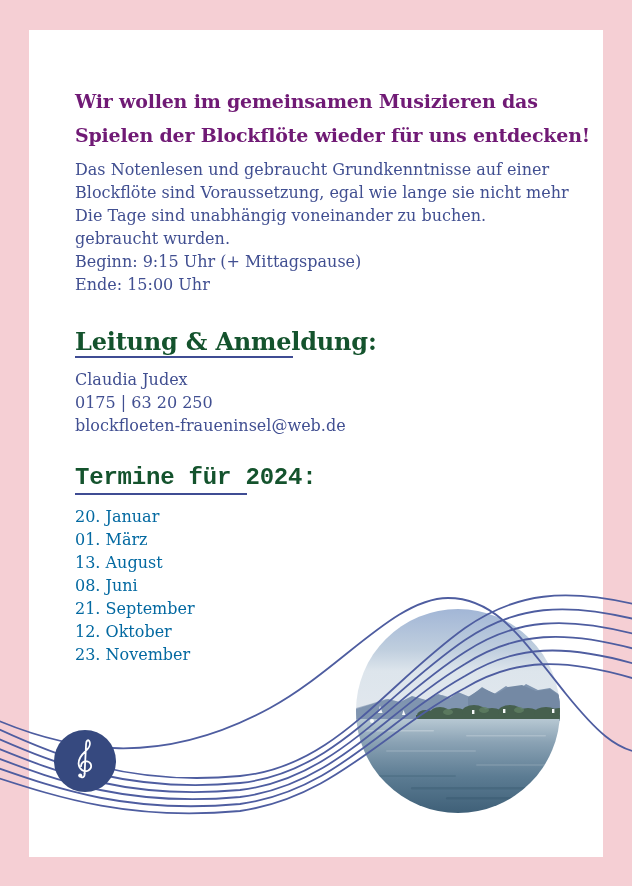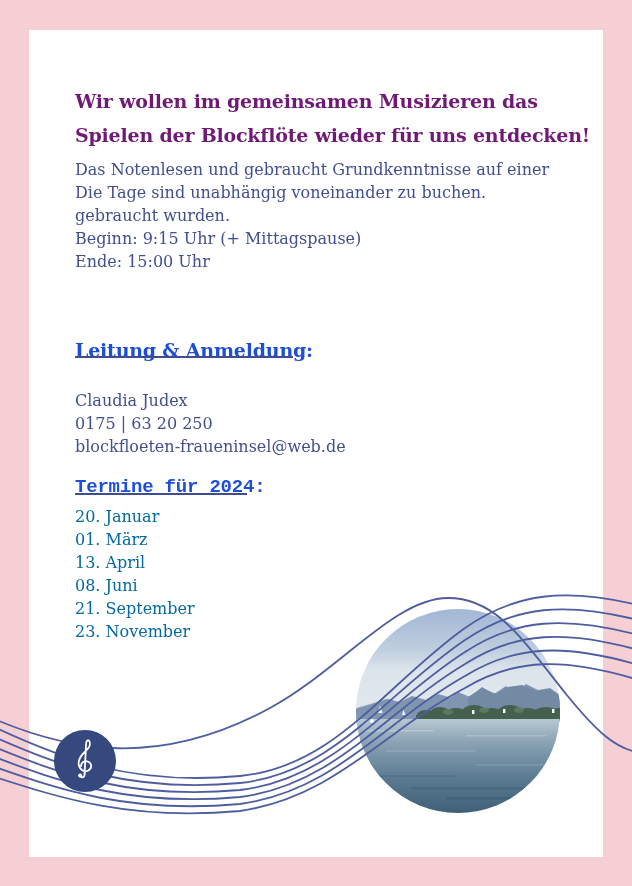--- a/index.html
+++ b/index.html
@@ -16,27 +16,26 @@
   .title{
     left:75px;top:84px;width:520px;
     font-size:19px;font-weight:700;line-height:34px;color:#701a75;
     letter-spacing:-0.2px;white-space:nowrap;
   }
   .intro{
     left:75px;top:158px;width:500px;
     font-size:16px;line-height:23px;color:#414f91;white-space:nowrap;
   }
   .sec-head{
-    font-size:19px;font-weight:700;color:#1d4ed8;white-space:nowrap;
+    font-size:24px;font-weight:700;color:#14532d;white-space:nowrap;
     letter-spacing:-0.2px;
-    margin-top:12px;
   }
   .rule{height:2px;background:#3f4c93;}
   .contact{
-    left:75px;top:368px;font-size:16px;line-height:23px;color:#414f91;white-space:nowrap;margin-top:21px;
+    left:75px;top:368px;font-size:16px;line-height:23px;color:#414f91;white-space:nowrap;
   }
   .dates{
     left:75px;top:505px;font-size:16px;line-height:23px;color:#0369a1;white-space:nowrap;
   }
   .staff-svg{left:0;top:0;pointer-events:none;}
   .photo{left:356px;top:609px;}
   .clef-badge{left:54px;top:730px;}
 </style>
 </head>
 <body>
@@ -134,20 +133,21 @@
   </g>
 </svg>
 
 <div class="abs title">
   <div>Wir wollen im gemeinsamen Musizieren das</div>
   <div>Spielen der Blockflöte wieder für uns entdecken!</div>
 </div>
 
 <div class="abs intro">
   <div>Das Notenlesen und gebraucht Grundkenntnisse auf einer</div>
+  <div>Blockflöte sind Voraussetzung, egal wie lange sie nicht mehr</div>
   <div>Die Tage sind unabhängig voneinander zu buchen.</div>
   <div>gebraucht wurden.</div>
   <div>Beginn: 9:15 Uhr (+ Mittagspause)</div>
   <div>Ende: 15:00 Uhr</div>
 </div>
 
 <div class="abs sec-head" style="left:75px;top:327px;">Leitung &amp; Anmeldung:</div>
 <div class="abs rule" style="left:75px;top:356px;width:218px;"></div>
 
 <div class="abs contact">
@@ -155,17 +155,18 @@
   <div>0175 | 63 20 250</div>
   <div>blockfloeten-fraueninsel@web.de</div>
 </div>
 
 <div class="abs sec-head" style="left:75px;top:464px;font-family:Liberation Mono, monospace;">Termine für 2024:</div>
 <div class="abs rule" style="left:75px;top:493px;width:172px;"></div>
 
 <div class="abs dates">
   <div>20. Januar</div>
   <div>01. März</div>
-  <div>13. April</div>
+  <div>13. August</div>
   <div>08. Juni</div>
   <div>21. September</div>
+  <div>12. Oktober</div>
   <div>23. November</div>
 </div>
 
 </body></html>

